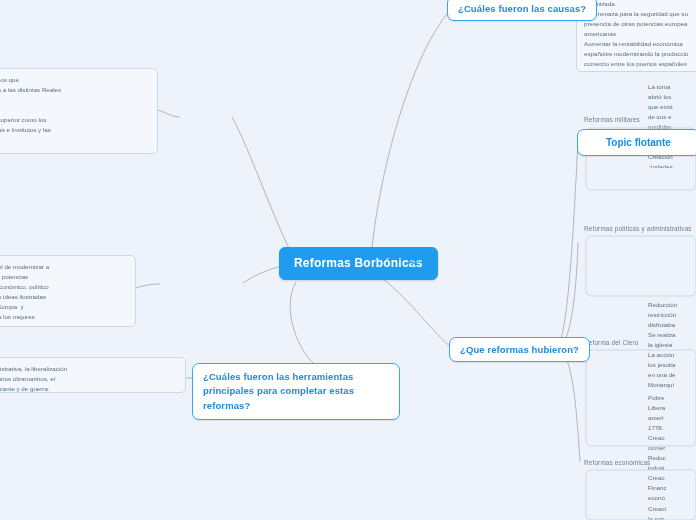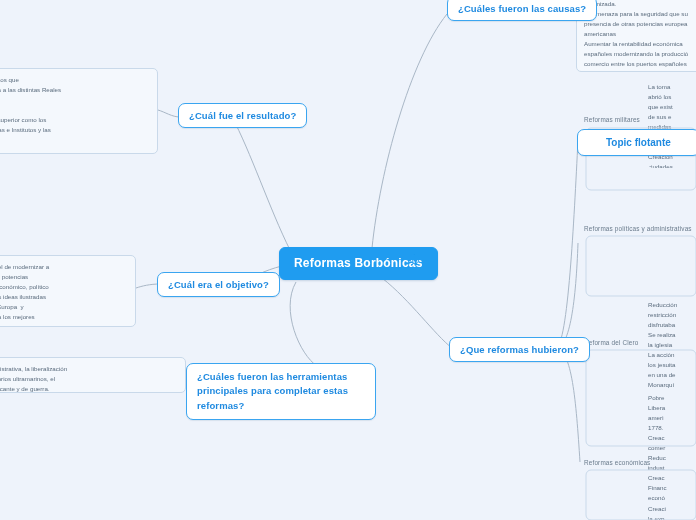--- a/index.html
+++ b/index.html
@@ -251,27 +251,25 @@
     <g fill="none" stroke="#c9d9ea" stroke-width="1">
       <rect x="586" y="128" width="110" height="62" rx="5"></rect>
       <rect x="586" y="236" width="110" height="60" rx="5"></rect>
       <rect x="586" y="350" width="110" height="96" rx="5"></rect>
       <rect x="586" y="470" width="110" height="50" rx="5"></rect>
     </g>
   </svg>
 
   <div class="node q-node" style="left:447px; top:-4px;">¿Cuáles fueron las causas?</div>
 
-  <div class="node q-node" style="left:178px; top:103px;">¿Cuál fue el resultado?</div>
-
-  <div class="node q-node" style="left:157px; top:272px;">¿Cuál era el objetivo?</div>
+
 
   <div class="node q-node" style="left:449px; top:337px;text-align:center;">¿Que reformas hubieron?</div>
 
-  <div class="node q-node multiline" style="left:186px; top:363px; width:190px; white-space:normal;">¿Cuáles fueron las herramientas principales para completar estas reformas?</div>
+  <div class="node q-node multiline" style="left:192px; top:363px; width:208px; white-space:normal;">¿Cuáles fueron las herramientas principales para completar estas reformas?</div>
 
   <div class="node float-node" style="left:577px; top:129px;">Topic flotante</div>
 
   <div class="node root-node" style="left:279px; top:247px;">Reformas Borbónicas</div>
 
   <span class="globe-icon" style="left:409px; top:254px;">
     <svg viewBox="0 0 16 16" fill="none" stroke="#1f9cf0" stroke-width="1.3">
       <circle cx="8" cy="8" r="6.2"></circle>
       <ellipse cx="8" cy="8" rx="2.8" ry="6.2"></ellipse>
       <line x1="1.8" y1="8" x2="14.2" y2="8"></line>

